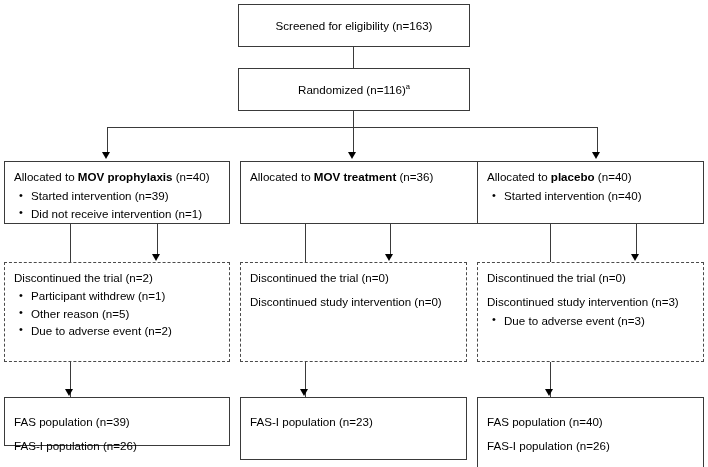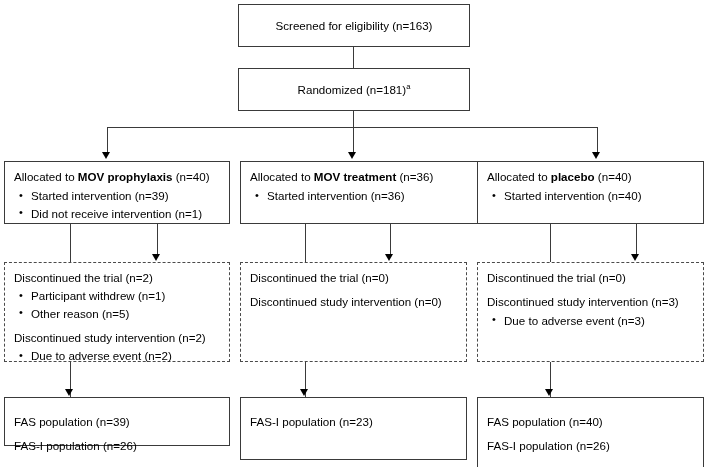--- a/index.html
+++ b/index.html
@@ -100,21 +100,21 @@
 
 <div id="diagram">
 
   <div class="box center" style="left:238px; top:4px; width:232px; height:43px;">
     <span>Screened for eligibility (n=163)</span>
   </div>
 
   <div class="vline" style="left:353px; top:47px; height:21px;"></div>
 
   <div class="box center" style="left:238px; top:68px; width:232px; height:43px;">
-    <span><span>Randomized (n=181)</span><sup class="note">a</sup></span>
+    <span><span>Randomized (n=116)</span><sup class="note">a</sup></span>
   </div>
 
   <div class="vline" style="left:353px; top:111px; height:17px;"></div>
   <div class="hline" style="left:107px; top:127px; width:491px;"></div>
 
   <div class="vline" style="left:107px; top:127px; height:26px;"></div>
   <div class="arrowhead" style="left:102px; top:152px;"></div>
 
   <div class="vline" style="left:353px; top:127px; height:26px;"></div>
   <div class="arrowhead" style="left:348px; top:152px;"></div>
@@ -125,23 +125,20 @@
   <div class="box padded" style="left:4px; top:161px; width:226px; height:63px;">
     <span class="hdr"><span>Allocated to </span><b>MOV prophylaxis</b><span> (n=40)</span></span>
     <ul class="bullets">
       <li>Started intervention (n=39)</li>
       <li>Did not receive intervention (n=1)</li>
     </ul>
   </div>
 
   <div class="box padded" style="left:240px; top:161px; width:260px; height:63px;">
     <span class="hdr"><span>Allocated to </span><b>MOV treatment</b><span> (n=36)</span></span>
-    <ul class="bullets">
-      <li>Started intervention (n=36)</li>
-    </ul>
   </div>
 
   <div class="box padded" style="left:477px; top:161px; width:227px; height:63px;">
     <span class="hdr"><span>Allocated to </span><b>placebo</b><span> (n=40)</span></span>
     <ul class="bullets">
       <li>Started intervention (n=40)</li>
     </ul>
   </div>
 
   <div class="vline" style="left:70px; top:224px; height:173px;"></div>
@@ -158,21 +155,20 @@
   <div class="arrowhead" style="left:545px; top:389px;"></div>
   <div class="vline" style="left:636px; top:224px; height:31px;"></div>
   <div class="arrowhead" style="left:631px; top:254px;"></div>
 
   <div class="box dashed padded" style="left:4px; top:262px; width:226px; height:100px;">
     <span class="hdr tight">Discontinued the trial (n=2)</span>
     <ul class="bullets">
       <li>Participant withdrew (n=1)</li>
       <li>Other reason (n=5)</li>
     </ul>
-    <span class="hdr tight spaced">Discontinued study intervention (n=2)</span>
     <ul class="bullets">
       <li>Due to adverse event (n=2)</li>
     </ul>
   </div>
 
   <div class="box dashed padded" style="left:240px; top:262px; width:227px; height:100px;">
     <span class="hdr tight">Discontinued the trial (n=0)</span>
     <span class="hdr tight spaced">Discontinued study intervention (n=0)</span>
   </div>
 

